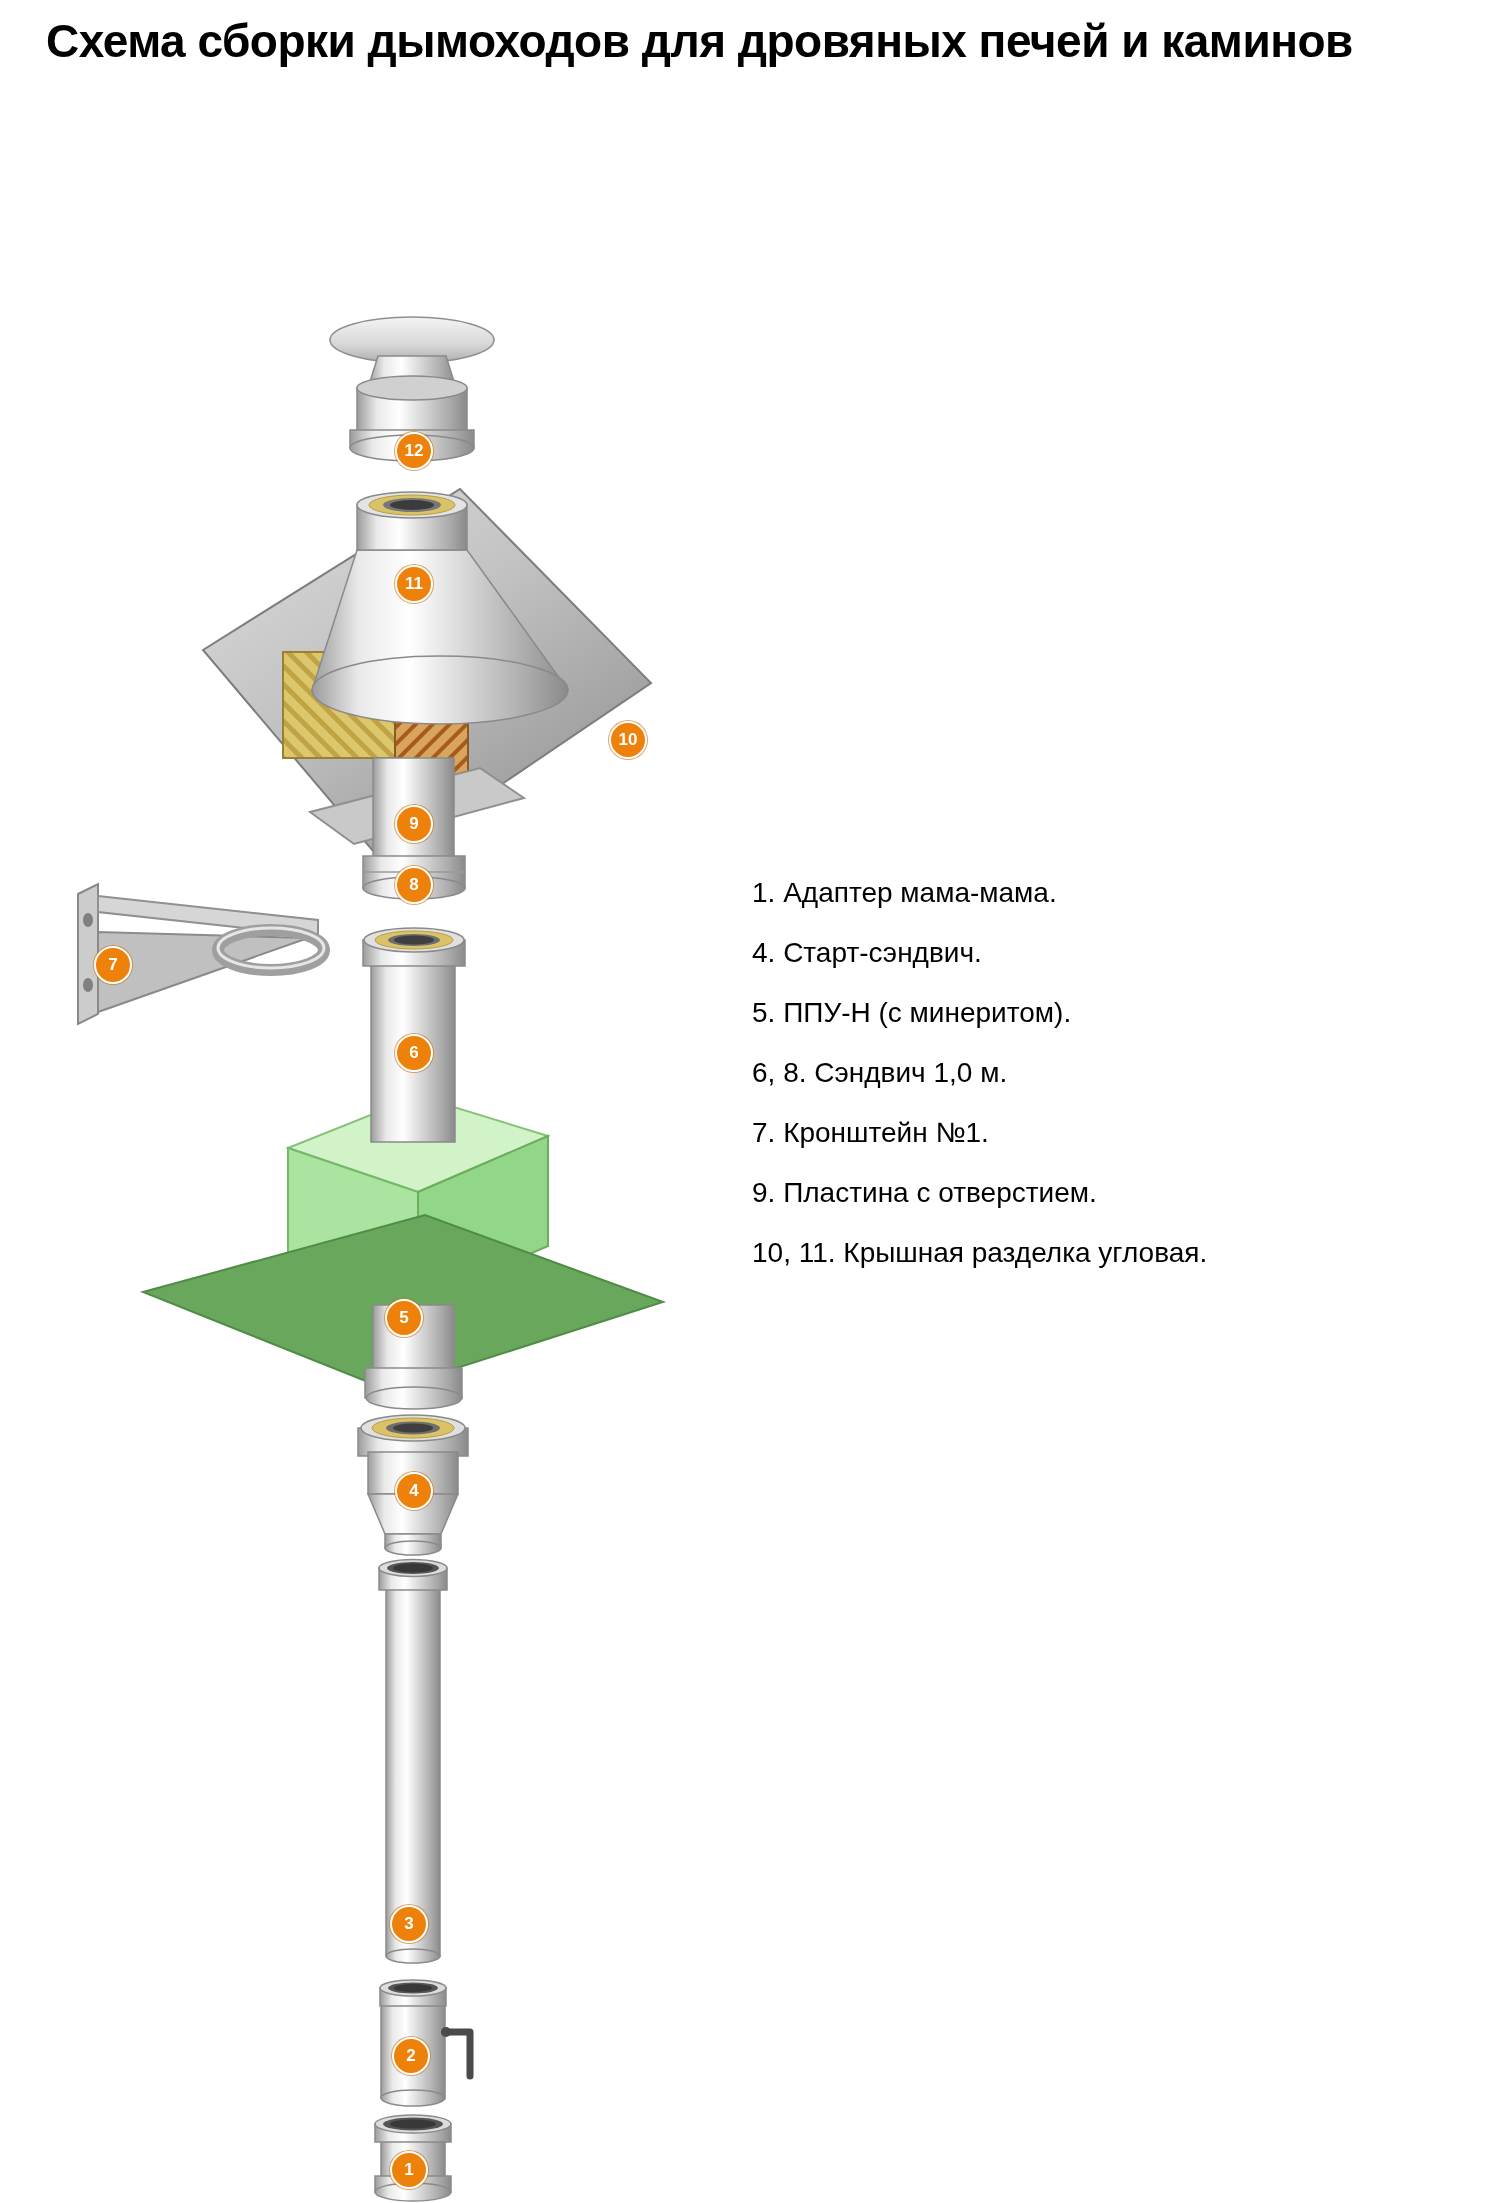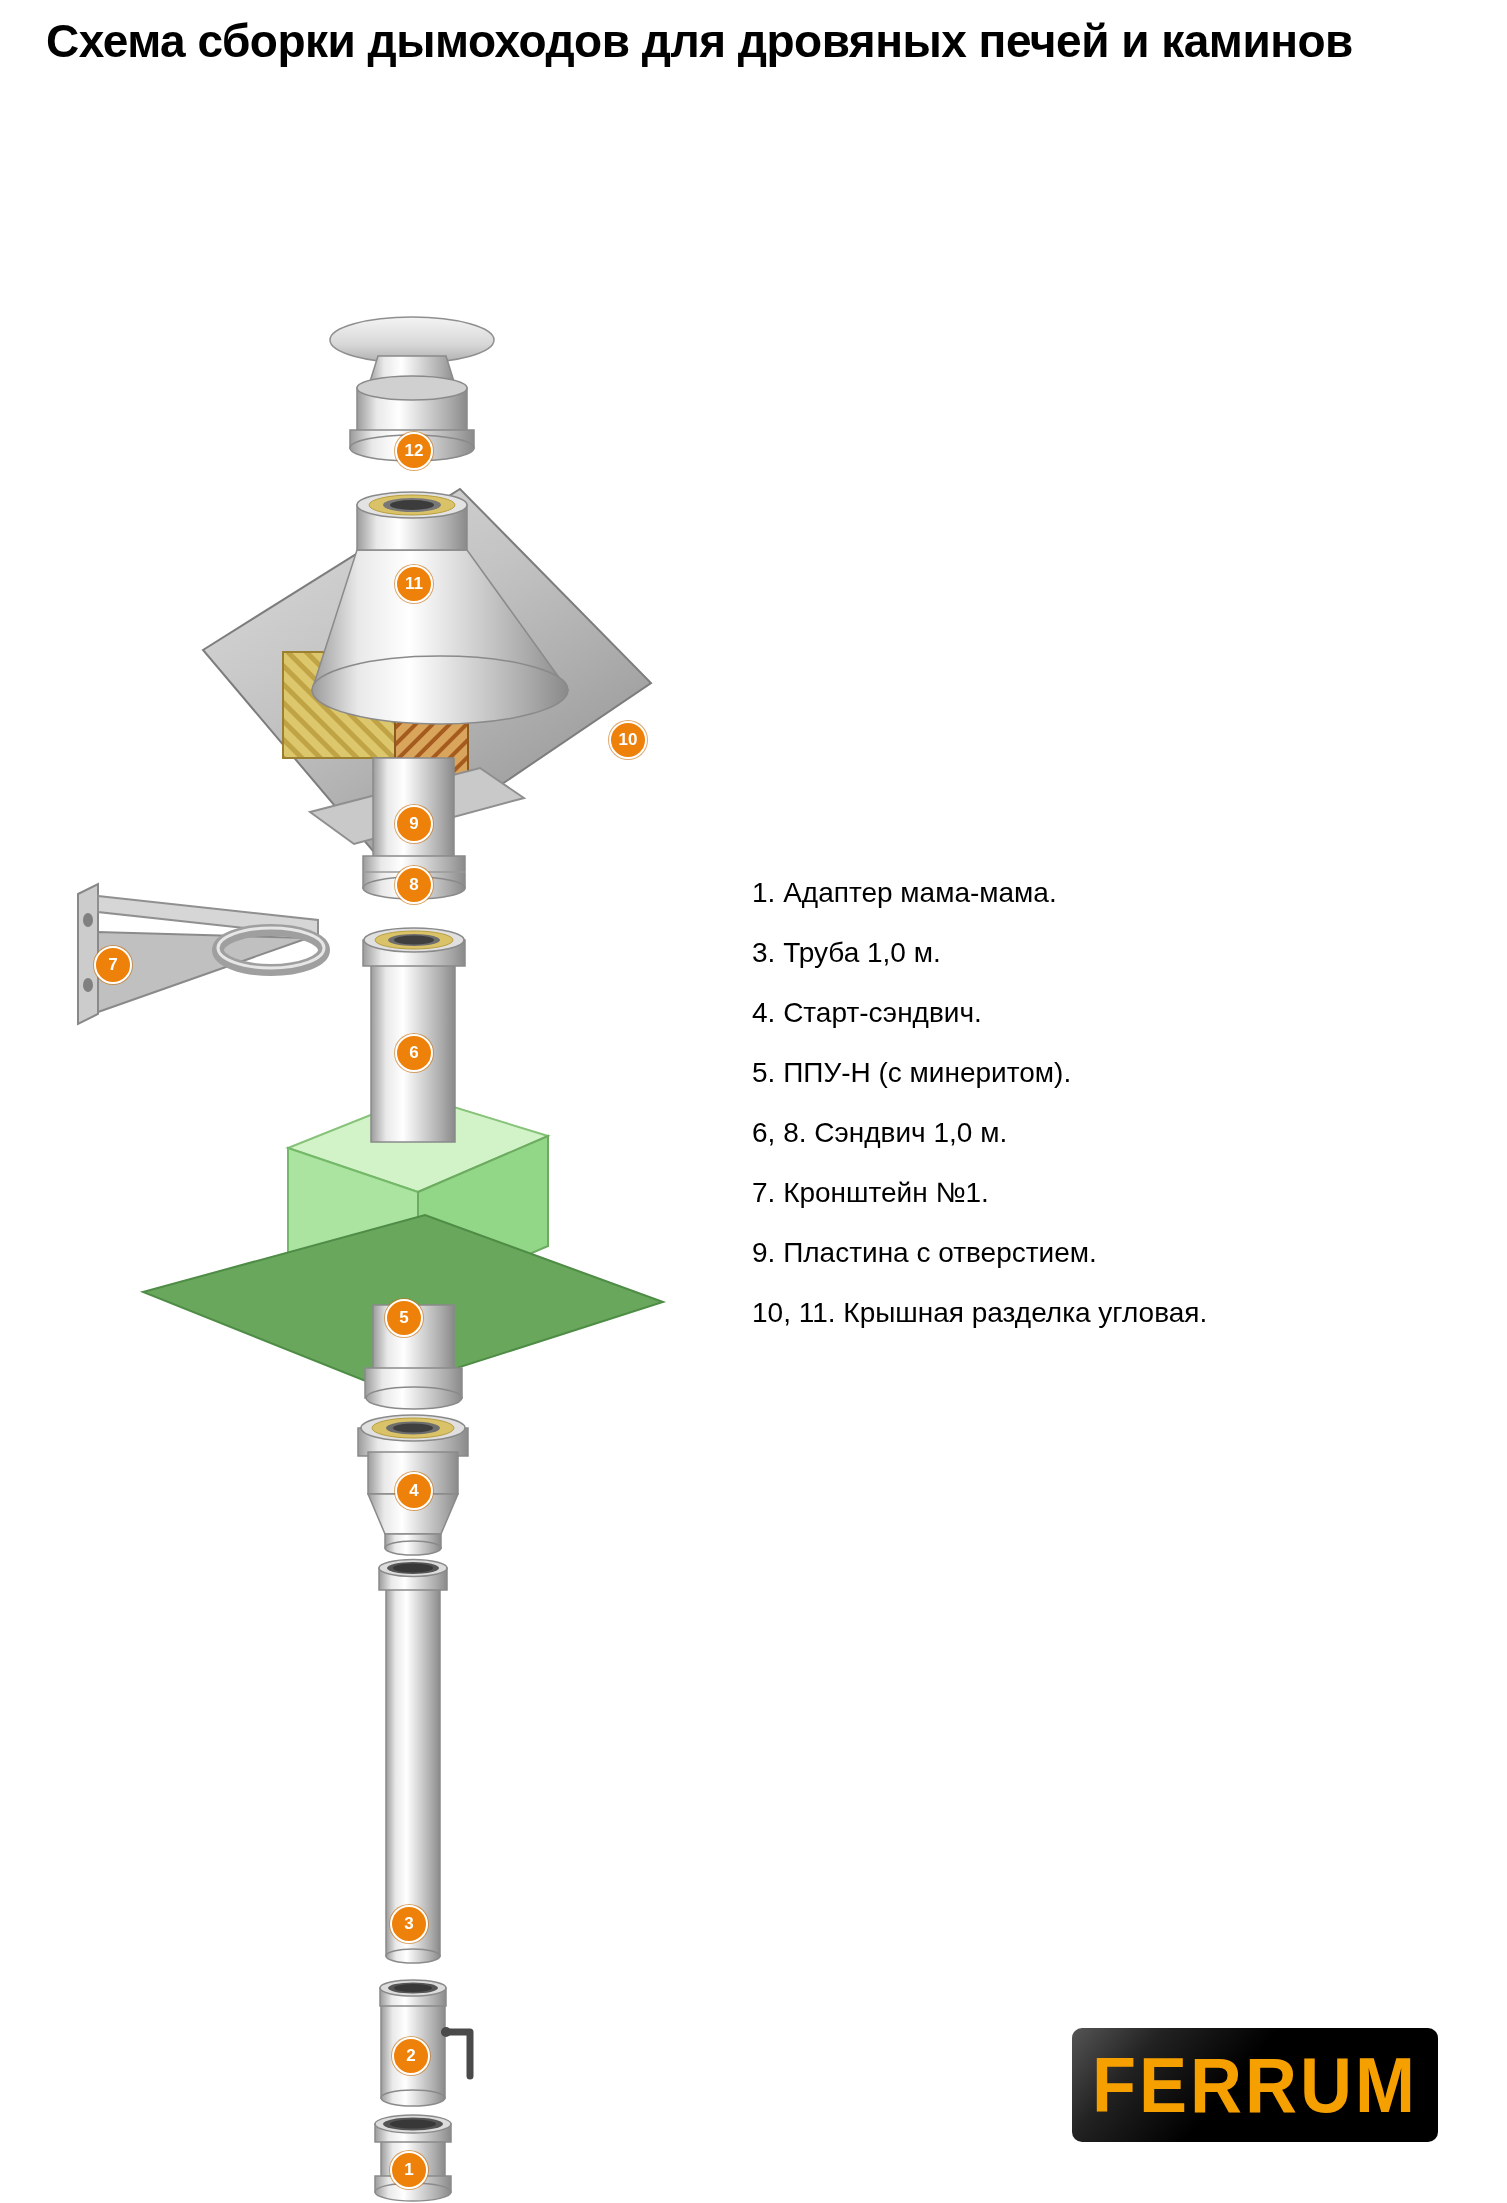--- a/index.html
+++ b/index.html
@@ -195,26 +195,22 @@
   <div class="badge" style="left:94px;top:946px">7</div>
   <div class="badge" style="left:395px;top:1034px">6</div>
   <div class="badge" style="left:385px;top:1299px">5</div>
   <div class="badge" style="left:395px;top:1472px">4</div>
   <div class="badge" style="left:390px;top:1905px">3</div>
   <div class="badge" style="left:392px;top:2037px">2</div>
   <div class="badge" style="left:390px;top:2151px">1</div>
 
   <div class="legend">
     <div class="legend-item">1. Адаптер мама-мама.</div>
-    <div class="legend-item">3. Труба 1,0 м.</div>
     <div class="legend-item">4. Старт-сэндвич.</div>
     <div class="legend-item">5. ППУ-Н (с минеритом).</div>
     <div class="legend-item">6, 8.  Сэндвич 1,0 м.</div>
     <div class="legend-item">7. Кронштейн №1.</div>
     <div class="legend-item">9. Пластина с отверстием.</div>
     <div class="legend-item">10, 11. Крышная разделка угловая.</div>
   </div>
 
-  <div class="logo">
-    <span class="logo-text">FERRUM</span>
-  </div>
 
 </div>
 
 </body></html>

